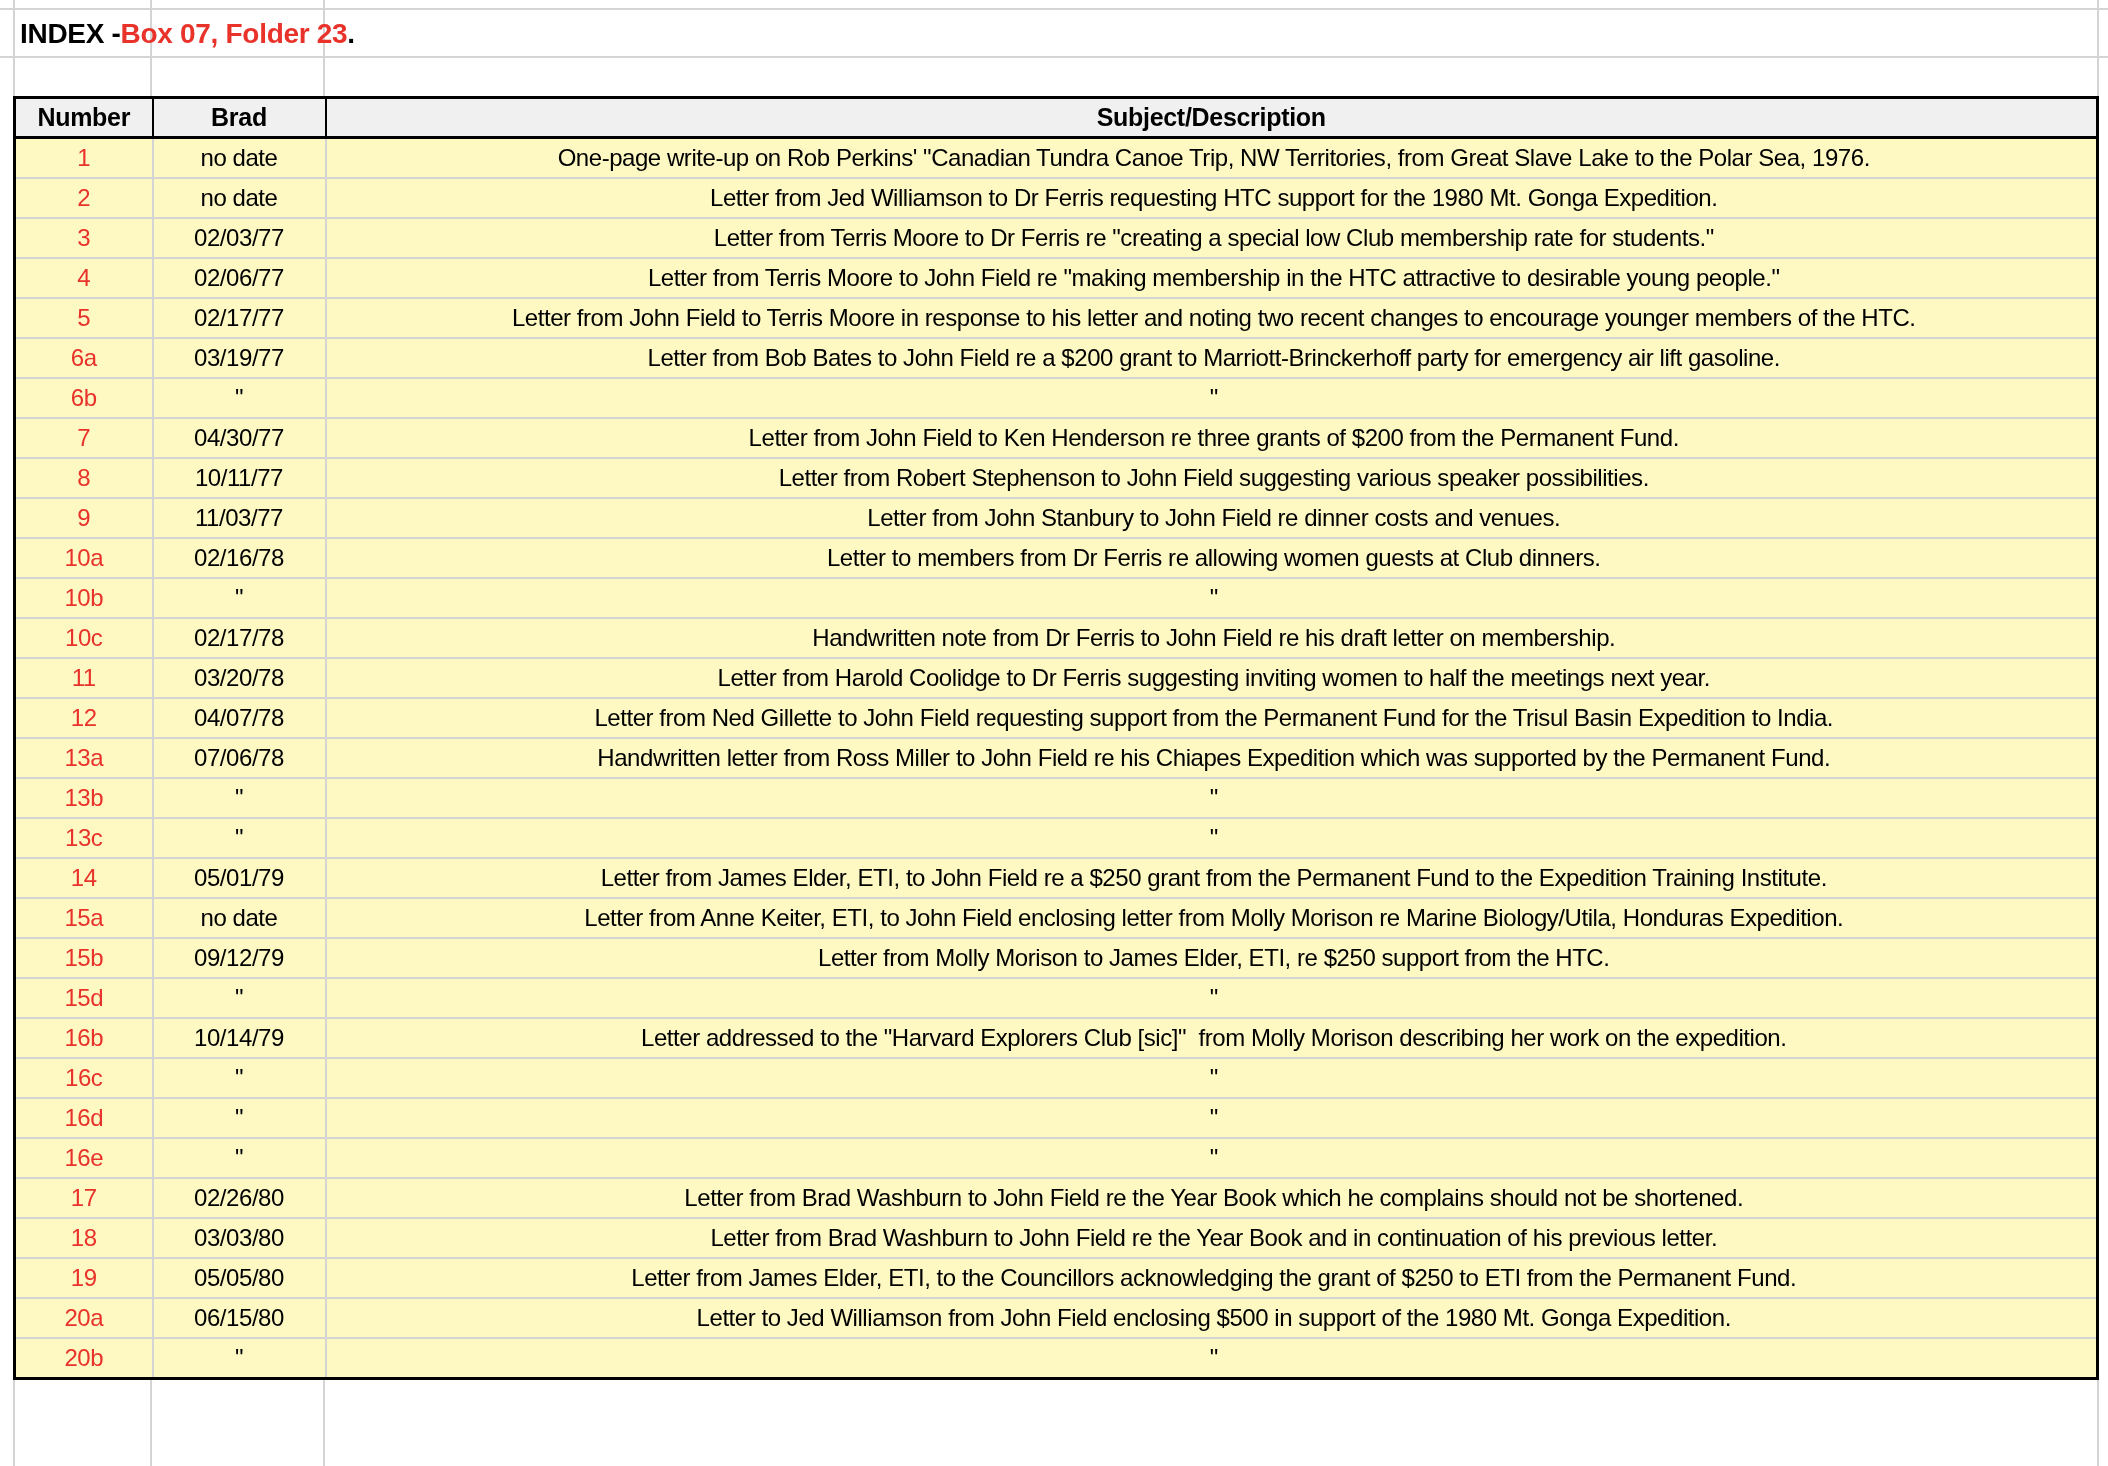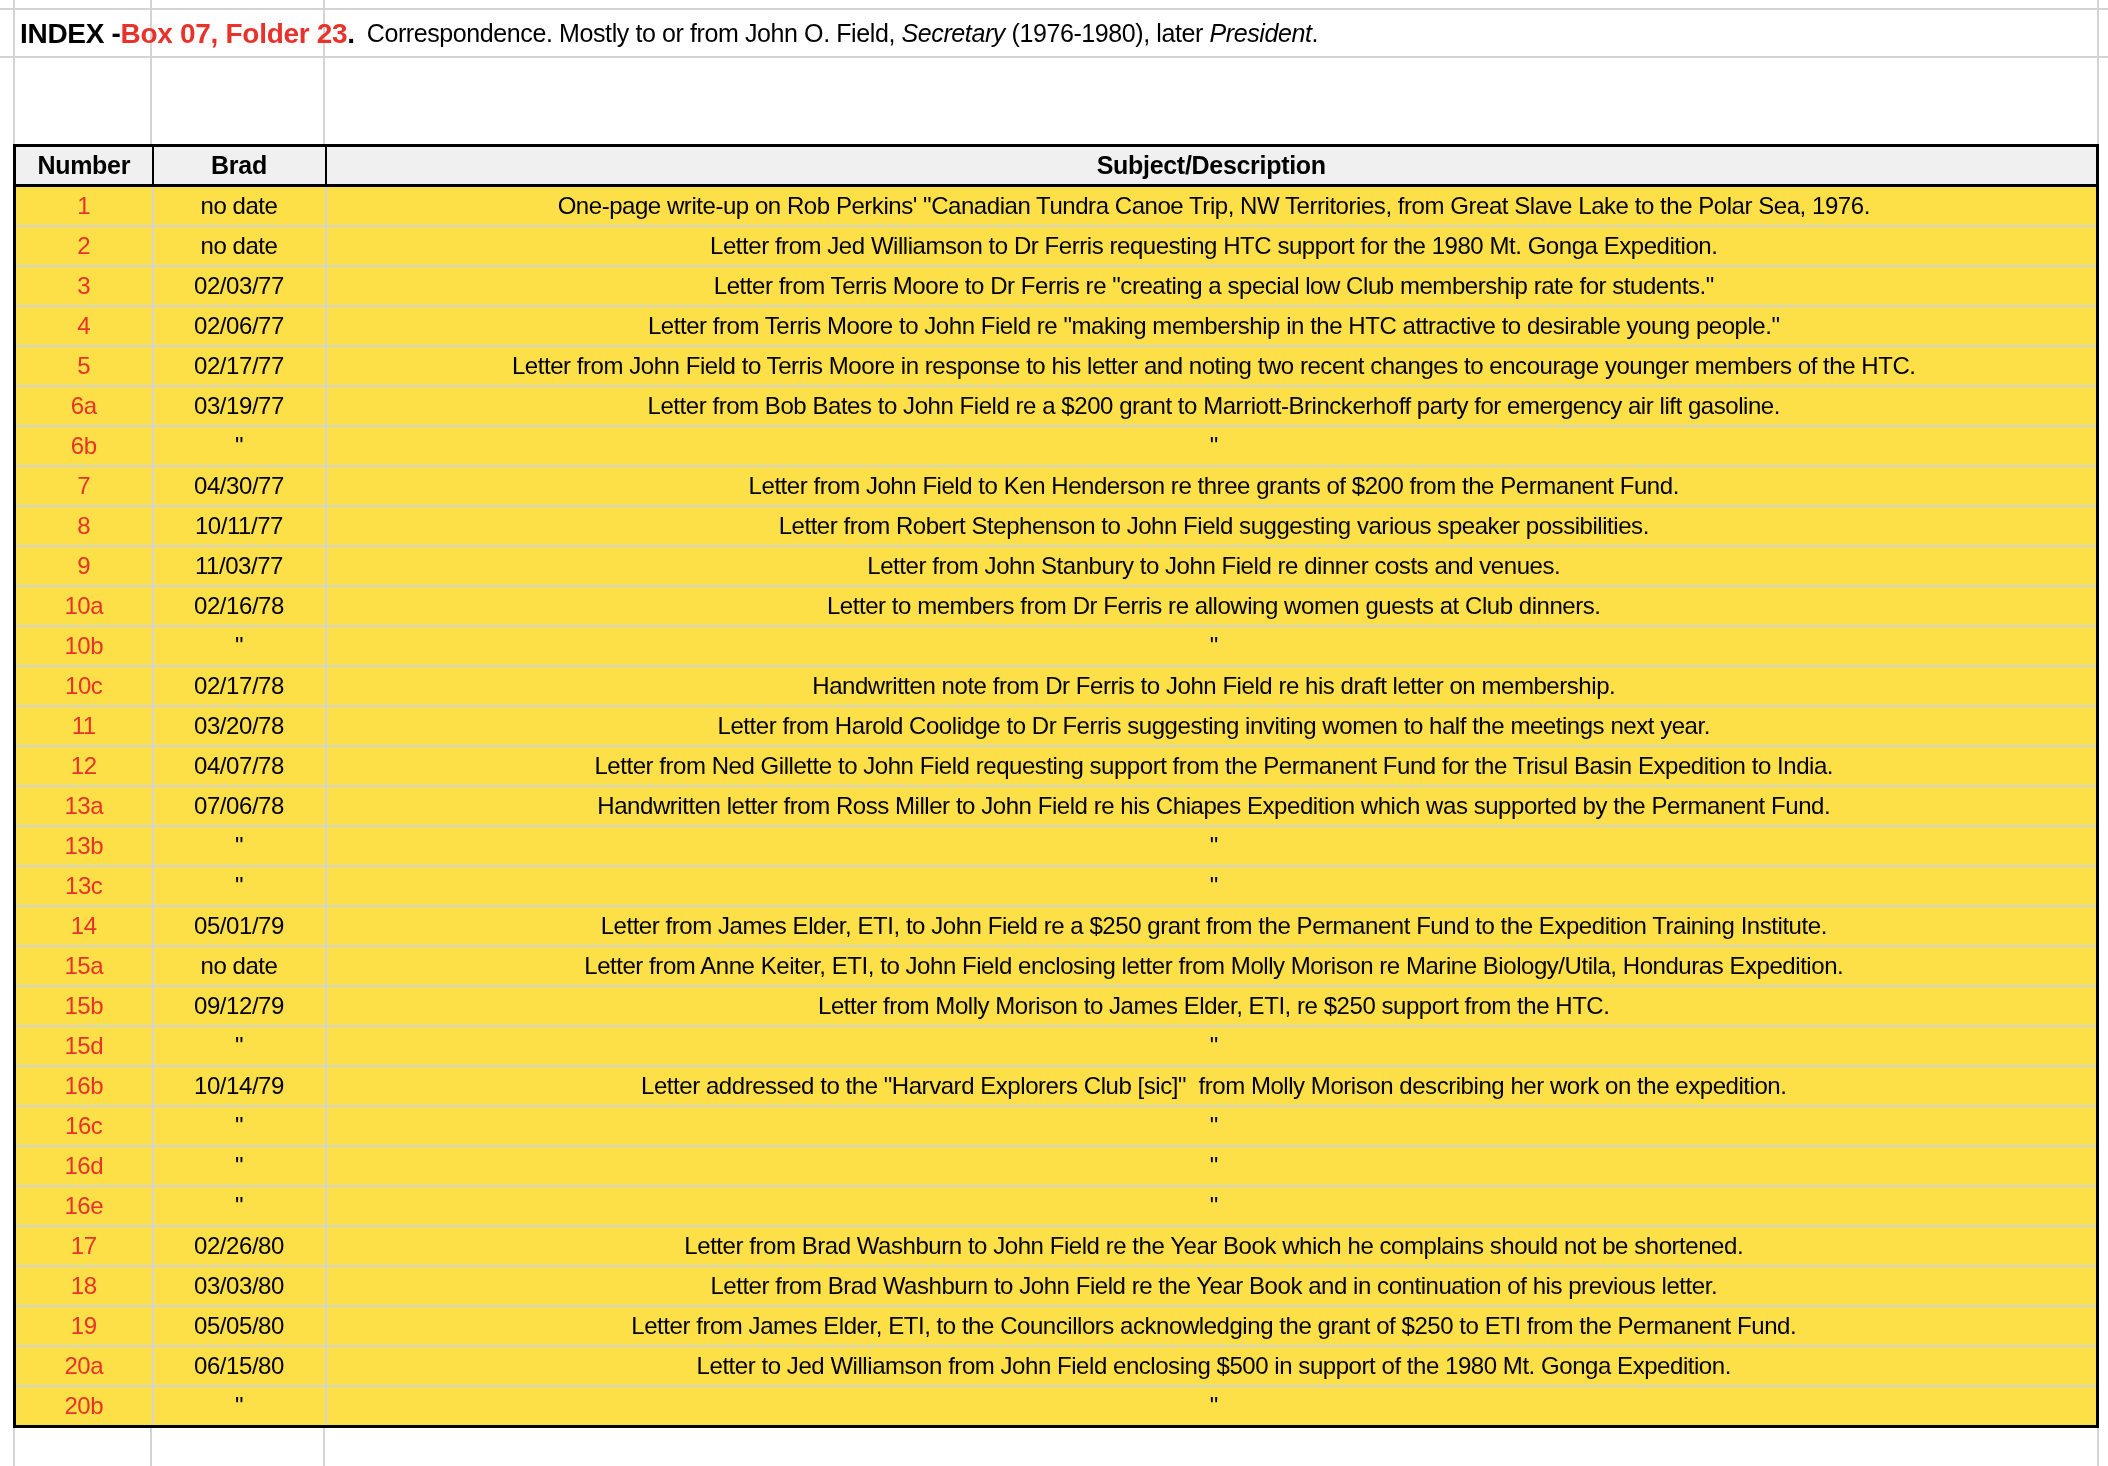--- a/index.html
+++ b/index.html
@@ -14,23 +14,22 @@
     display: flex; align-items: center; white-space: nowrap;
     font-size: 25px; letter-spacing: -0.4px;
   }
   .title-row .t-index { font-weight: bold; font-size: 28px; letter-spacing: -0.3px; }
   .title-row .t-box { font-weight: bold; font-size: 28px; color: #e8322a; letter-spacing: -0.3px; }
   .title-row .t-dot { font-weight: bold; font-size: 28px; margin-right: 12px; }
   .title-row em { font-style: italic; }
   table.index {
     position: absolute; left: 13px; top: 96px;
     border-collapse: collapse; table-layout: fixed;
-    width: 2086px; background: #fde047;
+    width: 2086px; background: #fef9c3;
     border: 3px solid #000;
-    margin-top: 48px;
   }
   table.index col.c-num { width: 138px; }
   table.index col.c-date { width: 173px; }
   table.index col.c-subj { width: auto; }
   table.index th {
     height: 37px; background: #f0f0f0; font-weight: bold; font-size: 25px;
     border: 2px solid #000; border-bottom: 3px solid #000; text-align: center;
     padding: 0; letter-spacing: -0.3px;
   }
   table.index td {
@@ -53,21 +52,20 @@
 <div class="grid-v" style="left:150px"></div>
 <div class="grid-v" style="left:323px"></div>
 <div class="grid-v" style="left:2097px"></div>
 <div class="grid-h" style="top:8px"></div>
 <div class="grid-h" style="top:56px"></div>
 
 <div class="title-row">
   <span class="t-index">INDEX - </span>
   <span class="t-box">Box 07, Folder 23</span>
   <span class="t-dot">.</span>
-  <span><span>Correspondence. Mostly to or from John O. Field, </span><em>Secretary</em><span style="white-space:pre"> (1976-1980), later </span><em>President</em><span>.</span></span>
 </div>
 
 <table class="index">
   <colgroup>
       <col class="c-num">
       <col class="c-date">
       <col class="c-subj">
     </colgroup>
   <thead>
     <tr>

